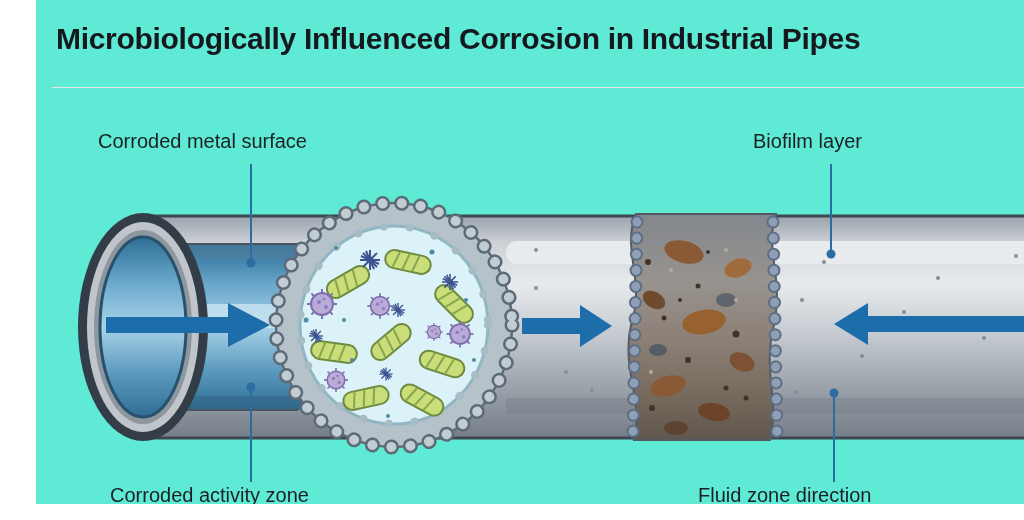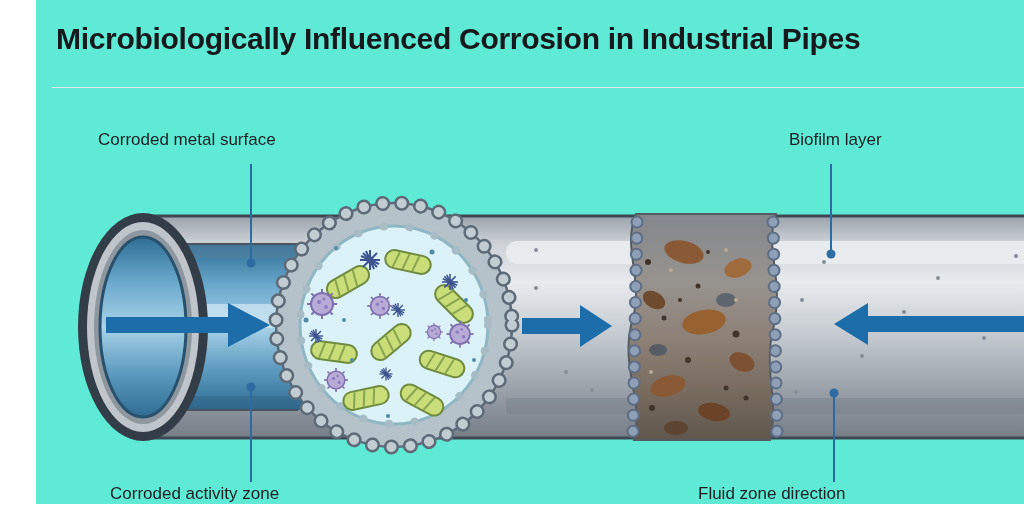--- a/index.html
+++ b/index.html
@@ -2,23 +2,23 @@
 <html><head>
 <meta charset="utf-8">
 <style>
   * { margin:0; padding:0; box-sizing:border-box; }
   html,body { background:#ffffff; }
   body { font-family:"Liberation Sans", sans-serif; }
   .canvas { position:relative; width:1024px; height:504px; background:#5eead4; overflow:hidden;margin-left:36px; }
   .title { position:absolute; left:20px; top:22px; font-size:30px; font-weight:700; color:#15181c; letter-spacing:-0.3px; }
   .divider { position:absolute; left:16px; right:16px; top:87px; height:1px; background:#e4e6e9; }
   .artwork { position:absolute; left:0; top:0; width:1024px; height:520px; }
-  .label { position:absolute; font-size:17px; font-weight:400; color:#1c2025; white-space:nowrap; }
+  .label { position:absolute; font-size:20px; font-weight:400; color:#1c2025; white-space:nowrap; }
   .label-tl { left:62px;  top:130px; }
-  .label-tr { left:753px; top:130px; }
+  .label-tr { left:717px; top:130px; }
   .label-bl { left:74px;  top:484px; }
   .label-br { left:662px; top:484px; }
 </style>
 </head>
 <body>
 
 <div class="canvas">
 
   <h1 class="title">Microbiologically Influenced Corrosion in Industrial Pipes</h1>
   <div class="divider"></div>

